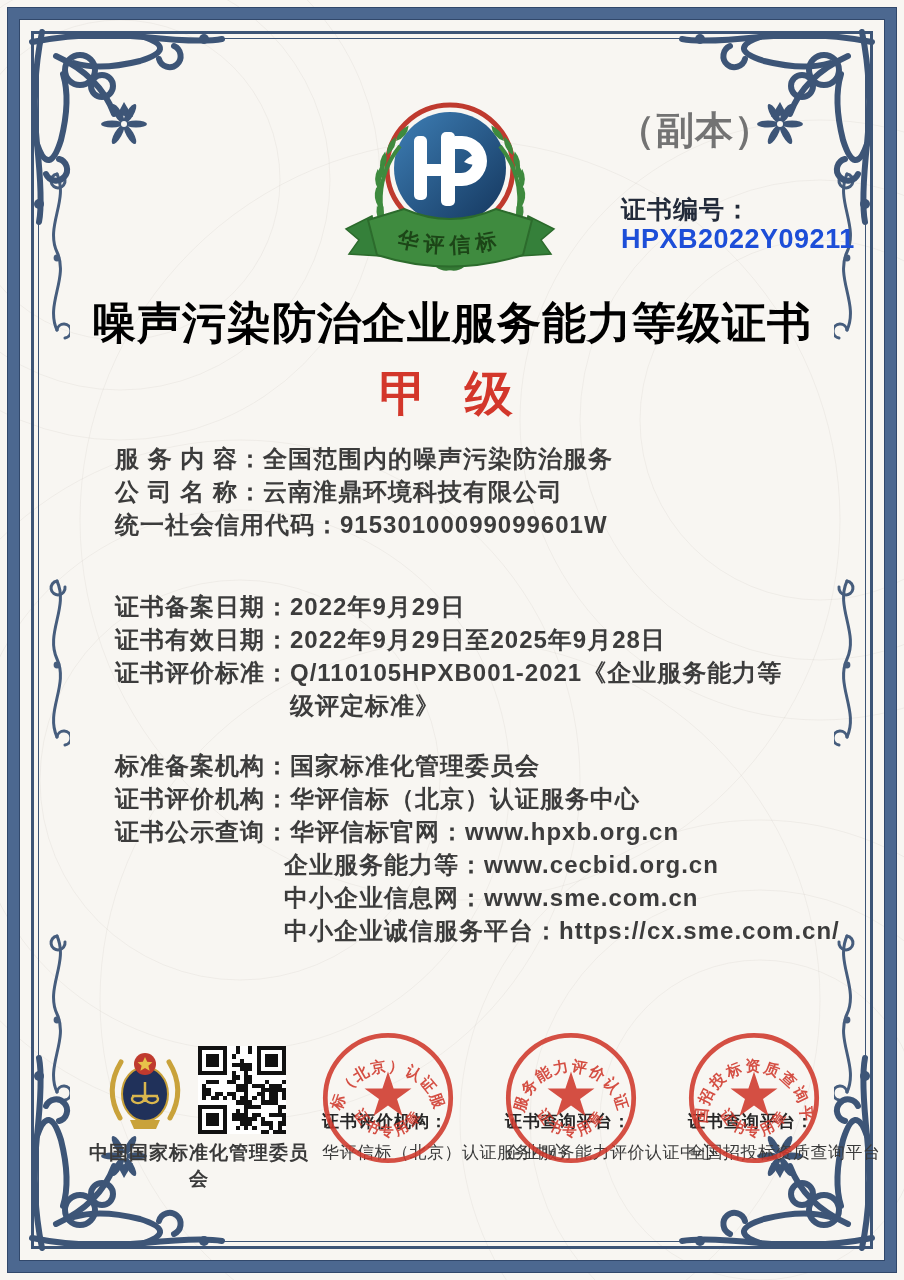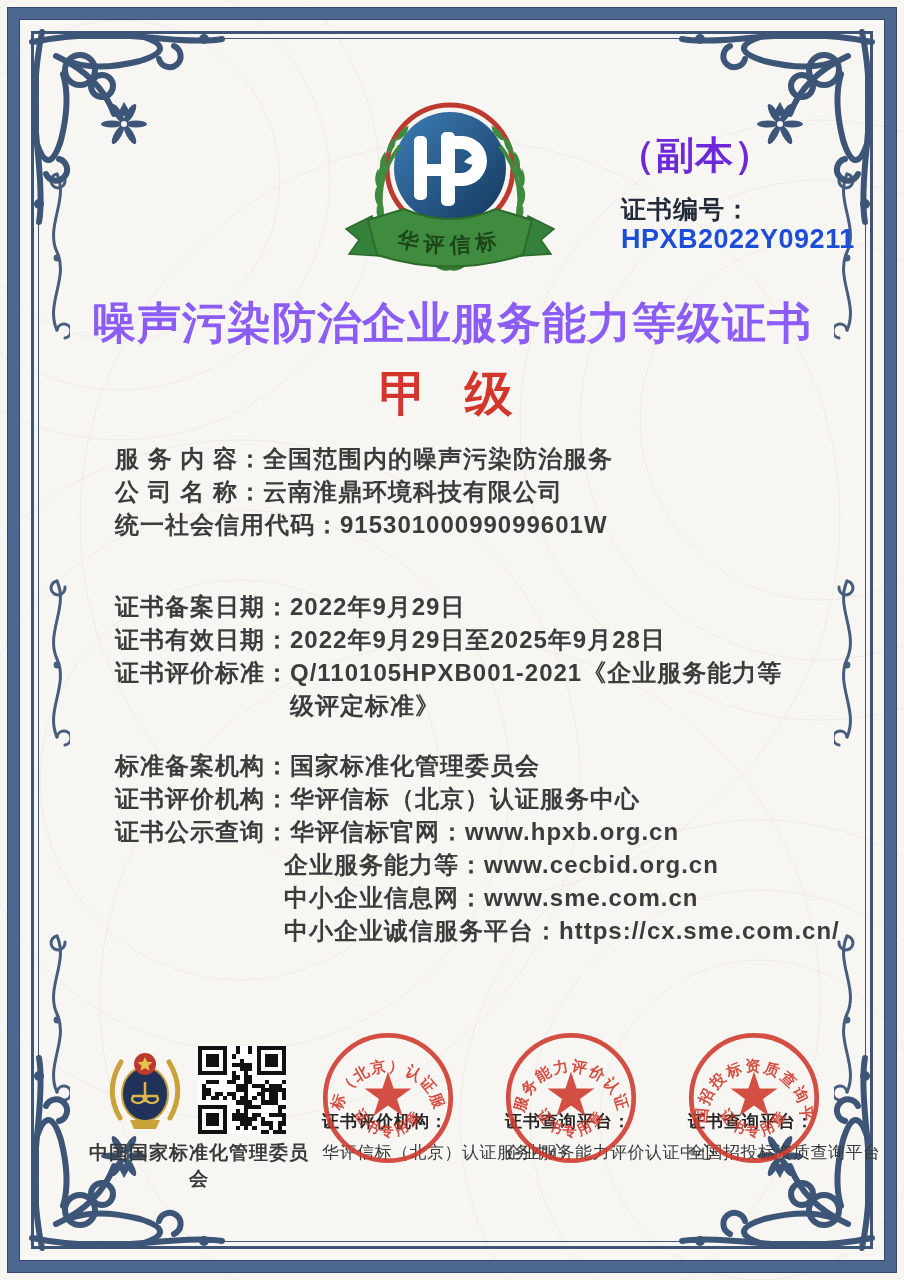--- a/index.html
+++ b/index.html
@@ -23,25 +23,25 @@
   .vine{position:absolute;width:26px;height:180px;z-index:2;pointer-events:none;opacity:.95;}
   .vine.l{left:44px;} .vine.r{right:44px;transform:scaleX(-1);}
   .vine.y1{top:168px;} .vine.y2{top:575px;} .vine.y3{top:930px;}
 
   .content{position:absolute;inset:0;z-index:3;}
 
   
   .logo{position:absolute;left:338px;top:92px;width:224px;height:190px;}
 
   
-  .copy-label{position:absolute;left:617px;top:130px;font-size:38px;font-weight:700;color:#6d28d9;letter-spacing:1px;}
+  .copy-label{position:absolute;left:617px;top:105px;font-size:38px;font-weight:700;color:#737373;letter-spacing:1px;}
   .certno-label{position:absolute;left:621px;top:193px;font-size:25px;font-weight:700;color:#232b3a;letter-spacing:1px;}
   .certno-value{position:absolute;left:621px;top:224px;font-size:27px;font-weight:700;color:#1d4ed8;letter-spacing:.5px;}
 
-  .title{position:absolute;left:0;top:294px;width:100%;text-align:center;font-size:44px;font-weight:900;color:#8b5cf6;letter-spacing:1px;}
+  .title{position:absolute;left:0;top:294px;width:100%;text-align:center;font-size:44px;font-weight:900;color:#000000;letter-spacing:1px;}
   .grade{position:absolute;left:0;top:362px;width:100%;text-align:center;font-size:48px;font-weight:900;color:#d3372b;letter-spacing:12px;}
 
   .info{position:absolute;left:115px;font-size:24px;font-weight:600;letter-spacing:1px;color:#3c3c3c;line-height:33px;}
   .info .row{white-space:nowrap;}
   .info .wrap-row{display:flex;white-space:nowrap;}
   .info .wrap-row .vals span{display:block;}
   .info .indent{padding-left:169px;}
   #block-basic{top:442px;}
   #block-dates{top:590px;}
   #block-orgs{top:749px;}

